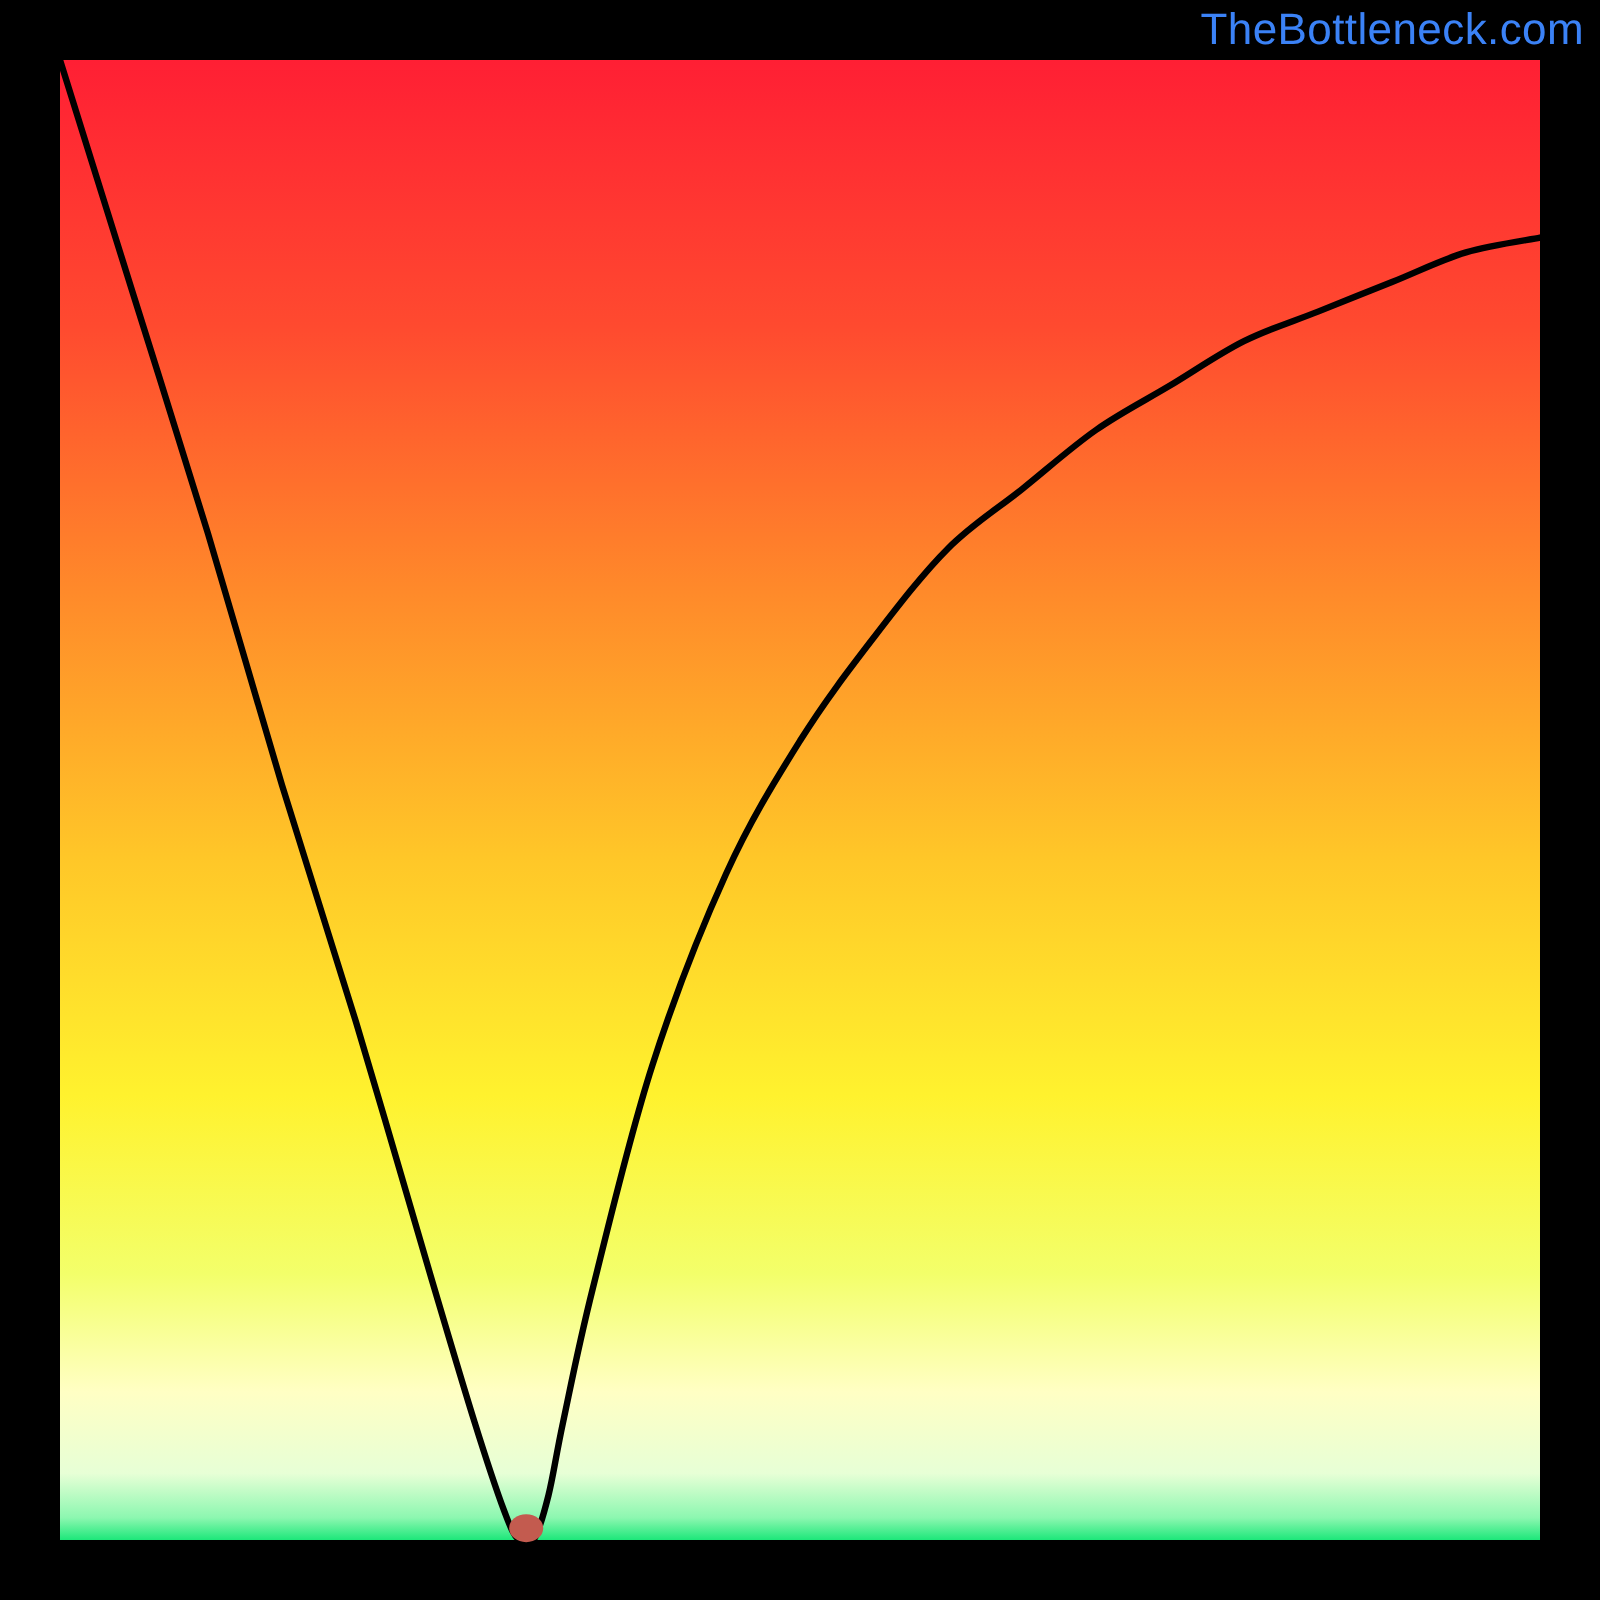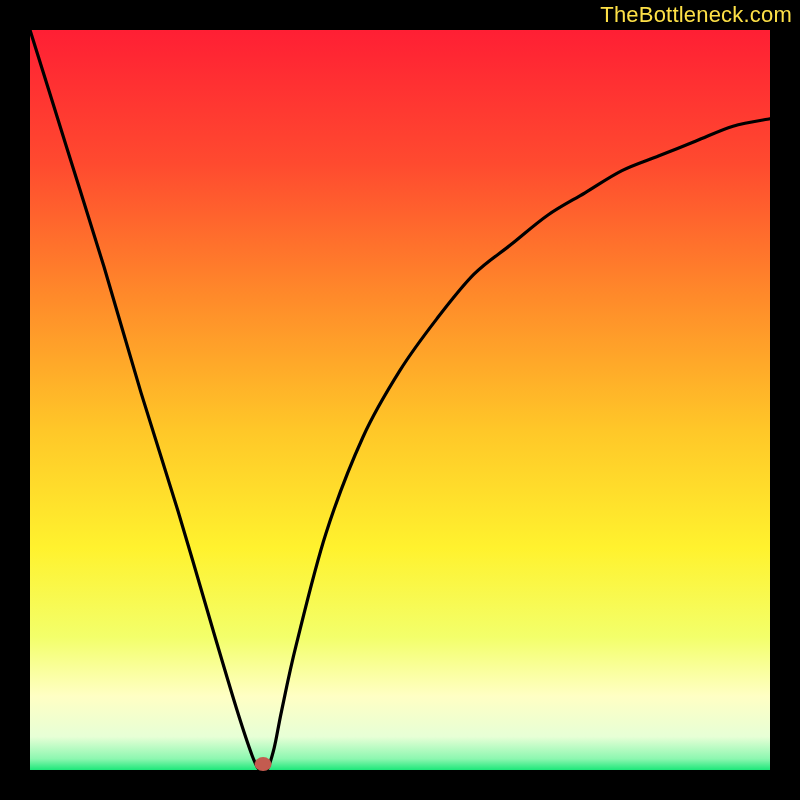--- a/index.html
+++ b/index.html
@@ -16,21 +16,21 @@
     width: 800px;
     height: 800px;
     background: #000;
   }
   .watermark {
     position: absolute;
     top: 2px;
     right: 8px;
     font-size: 22px;
     font-weight: 500;
-    color: #fde047;
+    color: #3b82f6;
     letter-spacing: 0.2px;
     user-select: none;
   }
   svg {
     position: absolute;
     top: 0;
     left: 0;
   }
 </style>
 </head>

